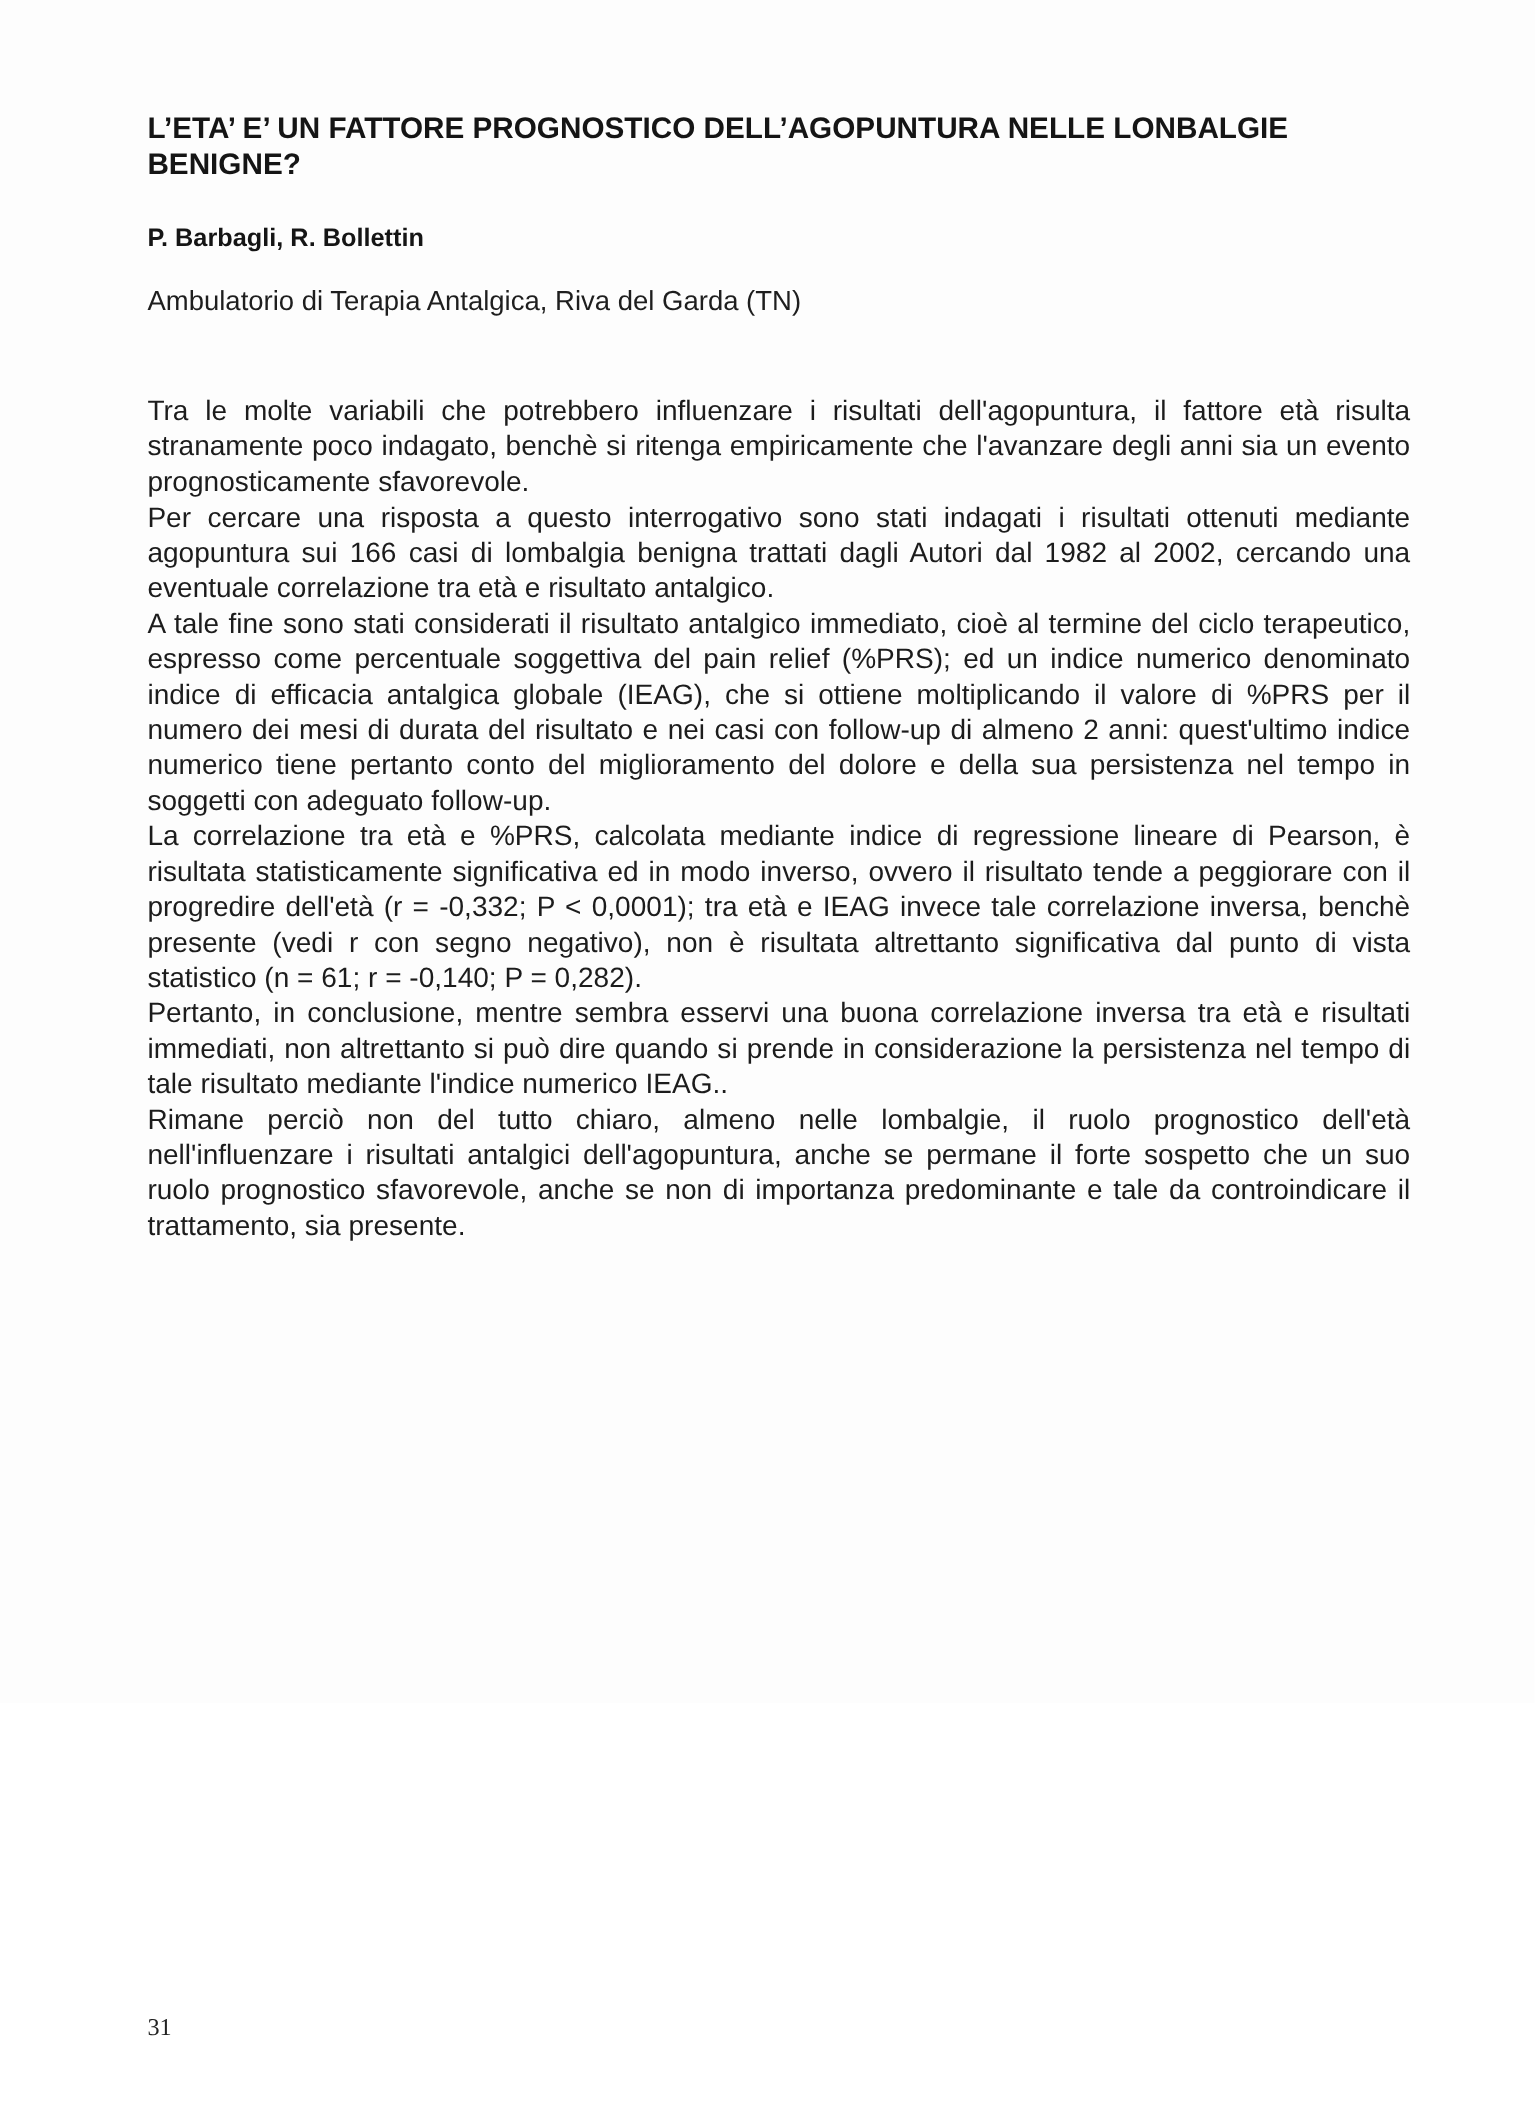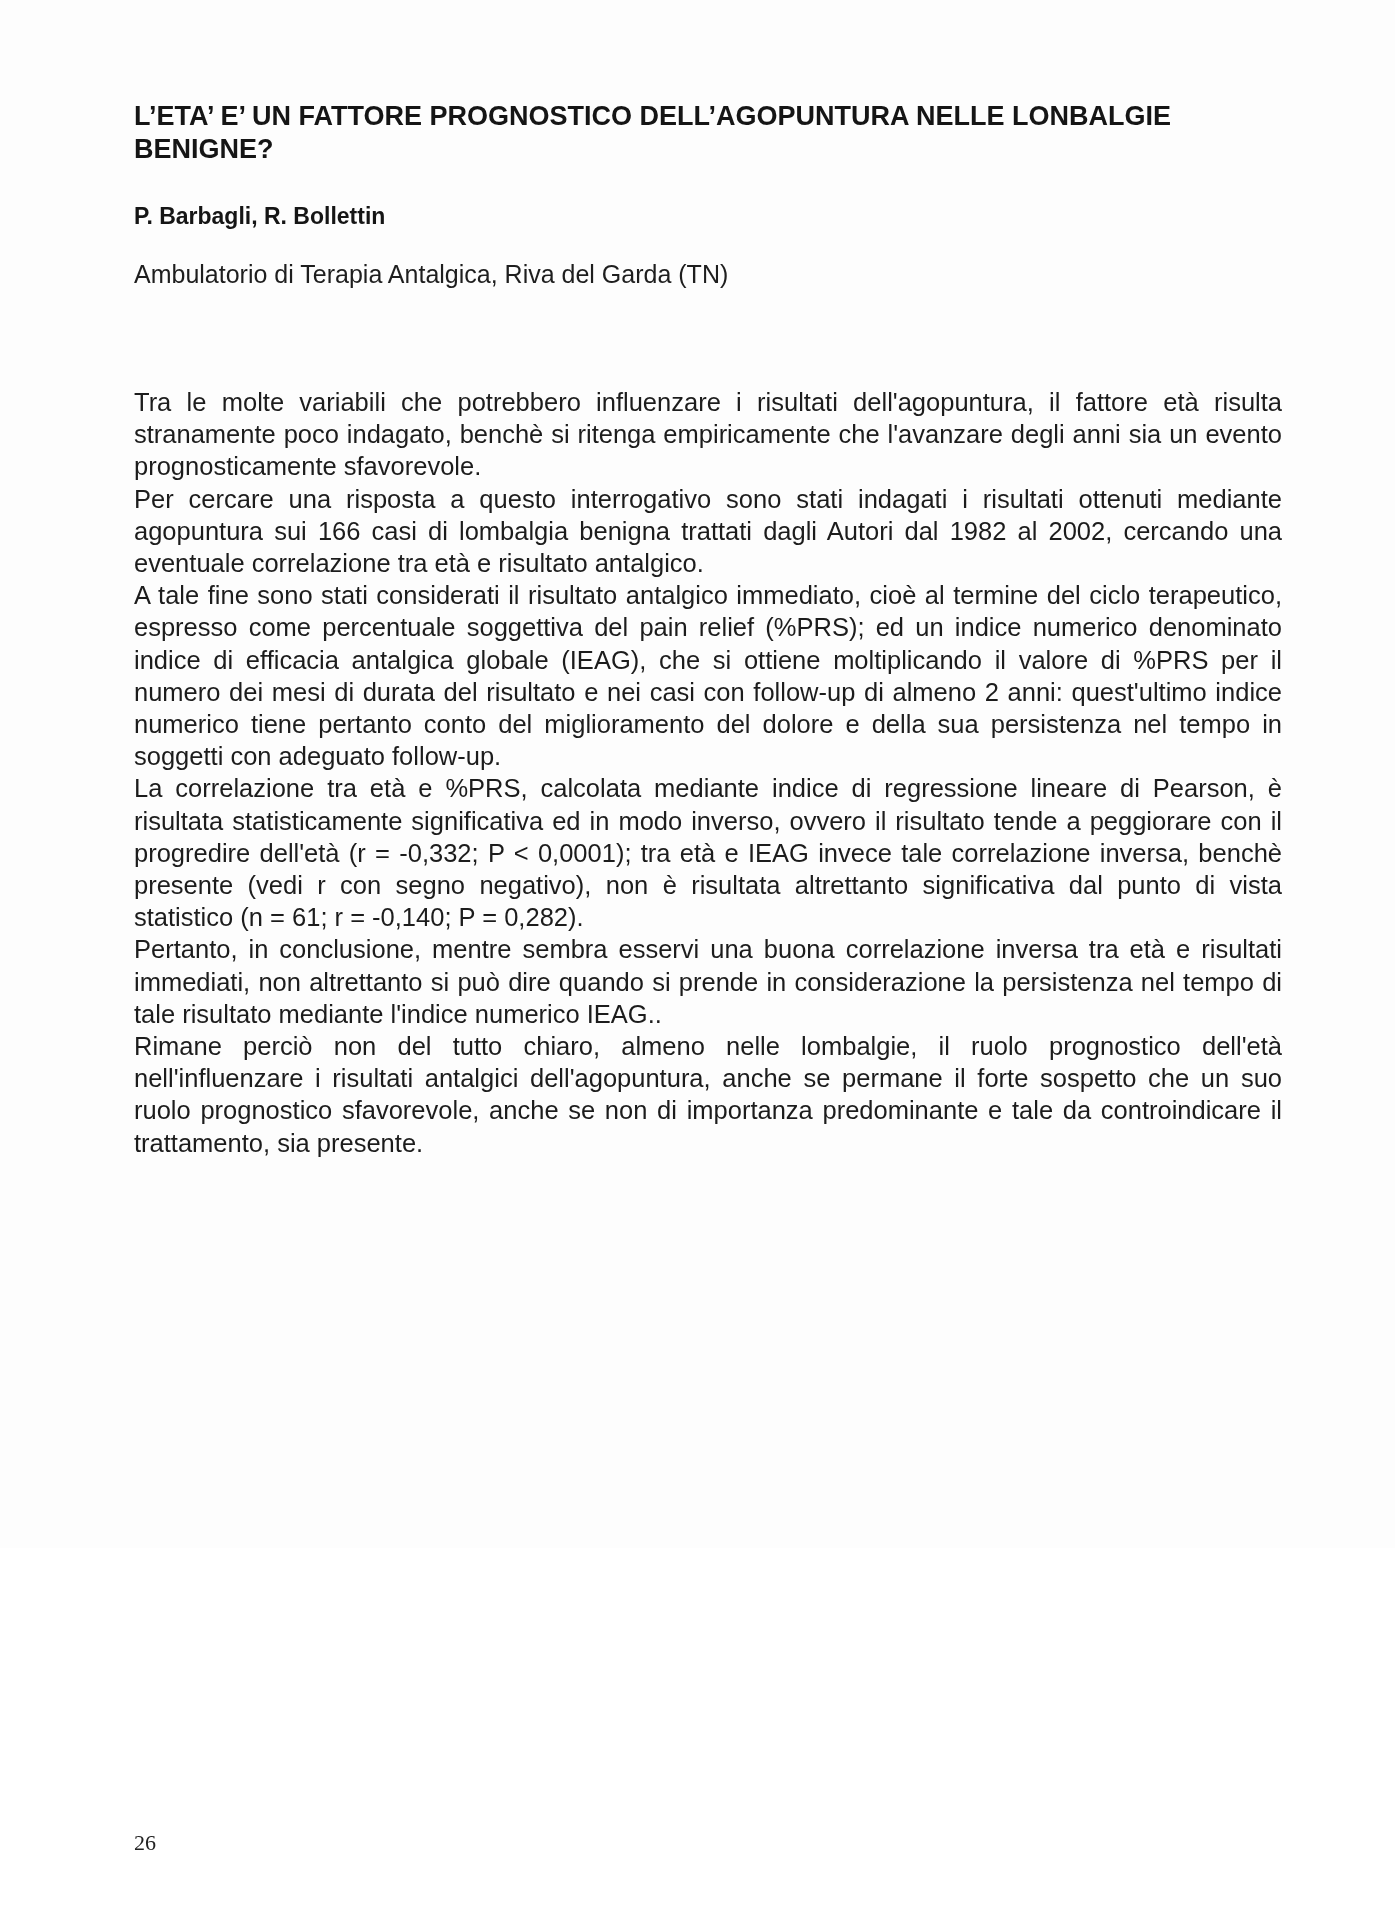--- a/index.html
+++ b/index.html
@@ -53,21 +53,20 @@
     .affil-2 { top: 264px; }
     .body-text {
       position: absolute;
       left: 134px;
       top: 358px;
       width: 1148px;
       font-size: 25.5px;
       line-height: 32.2px;
       color: #1c1c1c;
       text-align: justify;
-      margin-top: 28px;
     }
     .body-text p {
       margin: 0;
       padding: 0;
     }
     .page-number {
       position: absolute;
       left: 134px;
       top: 1830px;
       font-family: "Liberation Serif", serif;
@@ -86,14 +85,14 @@
 
   <div class="body-text">
     <p>Tra le molte variabili che potrebbero influenzare i risultati dell'agopuntura, il fattore età risulta stranamente poco indagato, benchè si ritenga empiricamente che l'avanzare degli anni sia un evento prognosticamente sfavorevole.</p>
     <p>Per cercare una risposta a questo interrogativo sono stati indagati i risultati ottenuti mediante agopuntura sui 166 casi di lombalgia benigna trattati dagli Autori dal 1982 al 2002, cercando una eventuale correlazione tra età e risultato antalgico.</p>
     <p>A tale fine sono stati considerati il risultato antalgico immediato, cioè al termine del ciclo terapeutico, espresso come percentuale soggettiva del pain relief (%PRS); ed un indice numerico denominato indice di efficacia antalgica globale (IEAG), che si ottiene moltiplicando il valore di %PRS per il numero dei mesi di durata del risultato e nei casi con follow-up di almeno 2 anni: quest'ultimo indice numerico tiene pertanto conto del miglioramento del dolore e della sua persistenza nel tempo in soggetti con adeguato follow-up.</p>
     <p>La correlazione tra età e %PRS, calcolata mediante indice di regressione lineare di Pearson, è risultata statisticamente significativa ed in modo inverso, ovvero il risultato tende a peggiorare con il progredire dell'età (r = -0,332; P &lt; 0,0001); tra età e IEAG invece tale correlazione inversa, benchè presente (vedi r con segno negativo), non è risultata altrettanto significativa dal punto di vista statistico  (n = 61; r = -0,140; P = 0,282).</p>
     <p>Pertanto, in conclusione, mentre sembra esservi una buona correlazione inversa tra età e risultati immediati, non altrettanto si può dire quando si prende in considerazione la persistenza nel tempo di tale risultato mediante l'indice numerico IEAG..</p>
     <p>Rimane perciò non del tutto chiaro, almeno nelle lombalgie, il ruolo prognostico dell'età nell'influenzare i risultati antalgici dell'agopuntura, anche se permane il forte sospetto che un suo ruolo prognostico sfavorevole, anche se non di importanza predominante e tale da controindicare il trattamento, sia presente.</p>
   </div>
 
-  <div class="page-number">26</div>
+  <div class="page-number">31</div>
 </div>
 
 </body></html>

